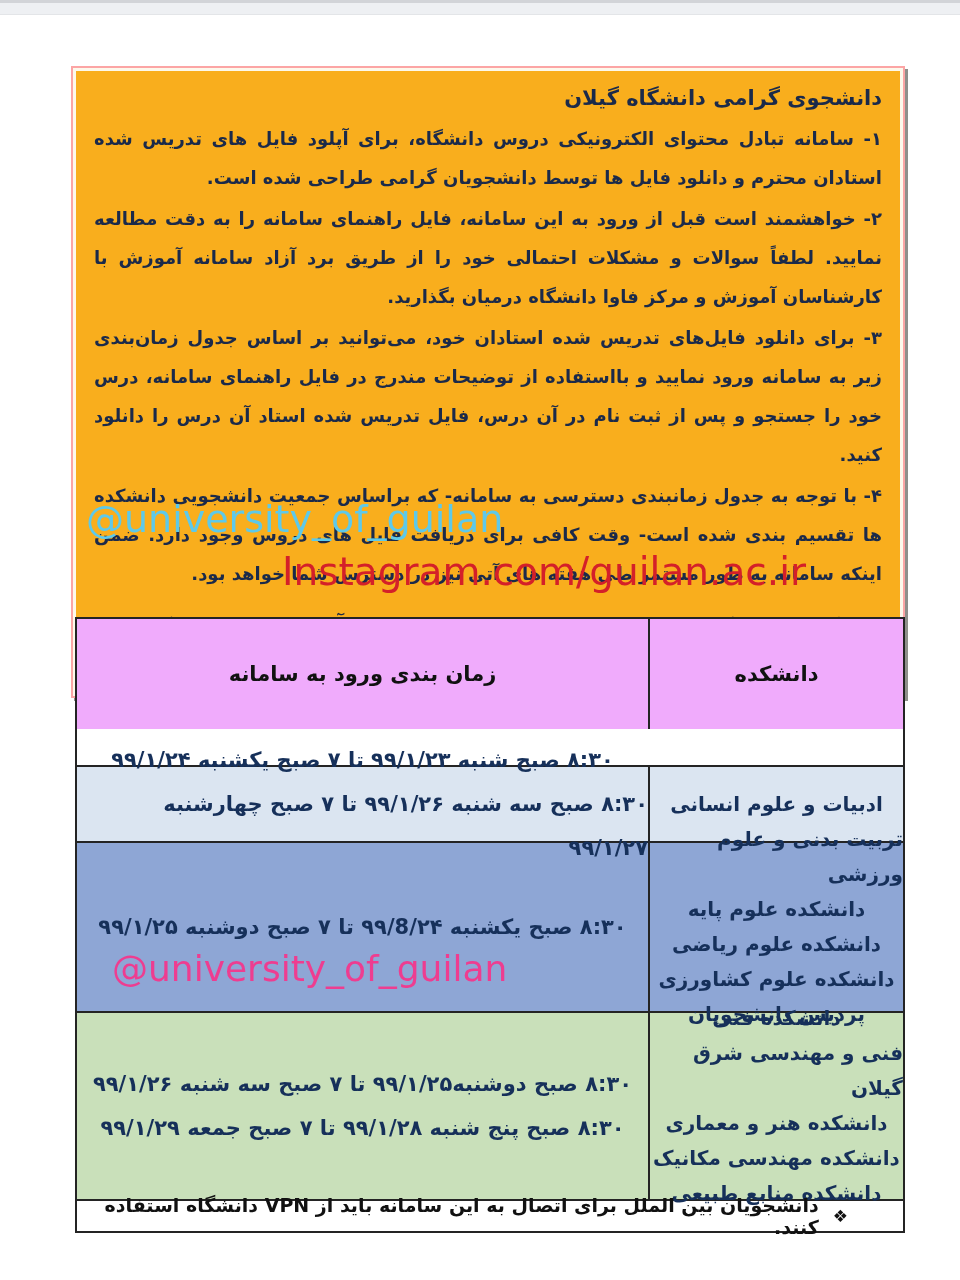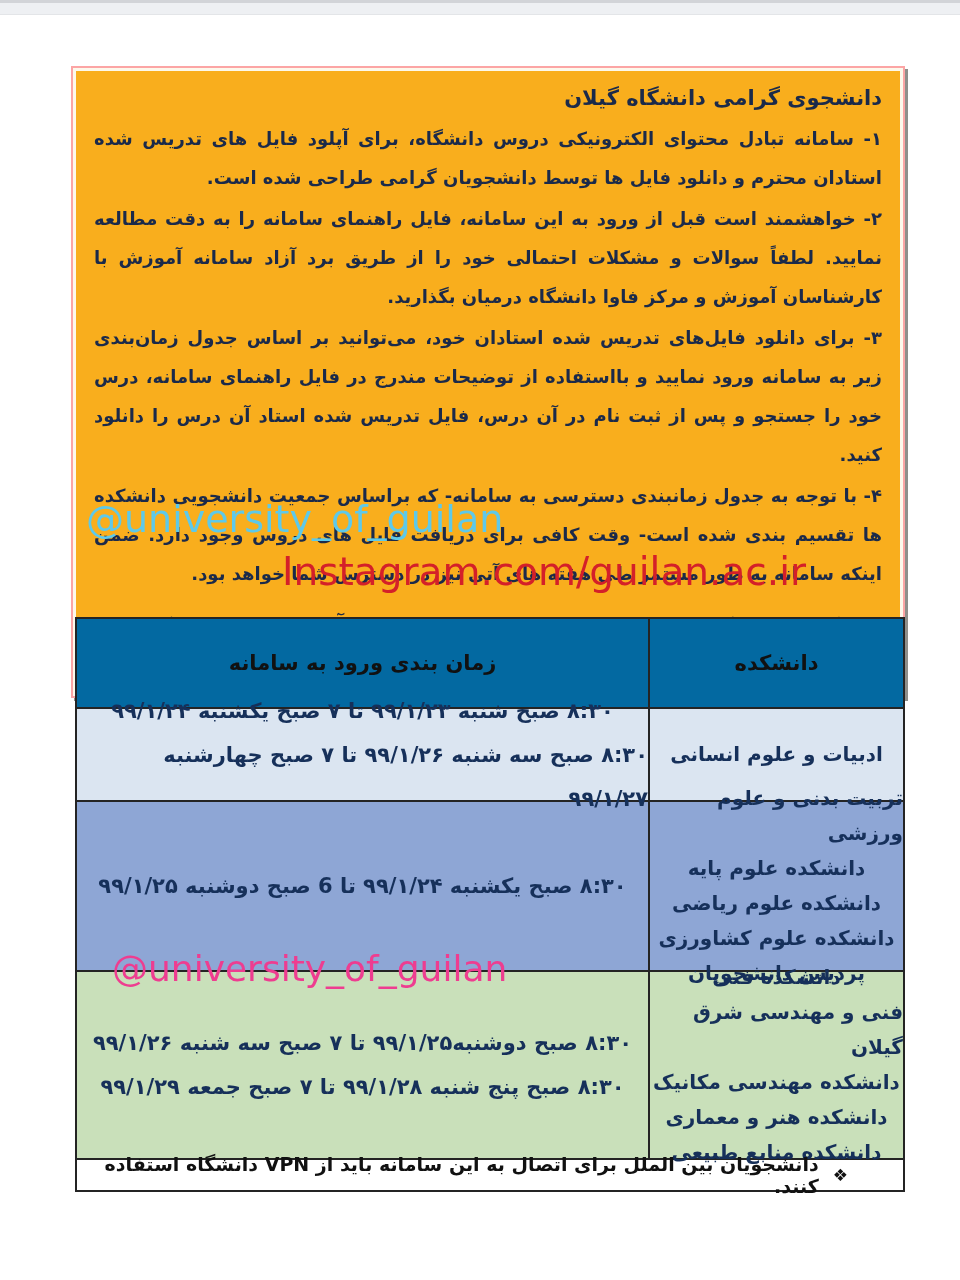--- a/index.html
+++ b/index.html
@@ -49,28 +49,28 @@
   .trow + .trow{border-top:2px solid #242424;}
   .cell{box-sizing:border-box;}
   .cell-time{
     width:571px;display:flex;flex-direction:column;justify-content:center;
     align-items:center;direction:rtl;
   }
   .cell-fac{
     flex:1;border-left:2px solid #242424;display:flex;flex-direction:column;
     justify-content:center;align-items:center;direction:rtl;
   }
-  .thead{height:88px;background:#0369a1;}
+  .thead{height:110px;background:#f0abfc;}
   .thead .hcell{
     font-size:21px;font-weight:bold;color:#111;display:flex;
     align-items:center;justify-content:center;direction:rtl;
   }
   .tline{font-size:21px;font-weight:bold;color:#16305a;line-height:44px;}
   .fline{font-size:20px;font-weight:bold;color:#16305a;line-height:35px;}
-  .r1{height:93px;}
+  .r1{height:76px;margin-top:36px;}
   .r2{height:170px;}
   .r3{height:188px;}
   .tfooter{
     border-top:2px solid #242424;height:32px;display:flex;align-items:center;
     direction:rtl;padding-right:55px;gap:14px;box-sizing:border-box;
   }
   .tfooter .ftext{font-size:19px;font-weight:bold;color:#111;}
   .tfooter .dicon{font-size:17px;color:#111;line-height:32px;}
 </style>
 </head>
@@ -108,41 +108,41 @@
       <div class="tline">۸:۳۰  صبح شنبه ۹۹/۱/۲۳ تا ۷ صبح یکشنبه ۹۹/۱/۲۴</div>
       <div class="tline">۸:۳۰ صبح  سه شنبه ۹۹/۱/۲۶ تا ۷ صبح چهارشنبه ۹۹/۱/۲۷</div>
     </div>
     <div class="cell cell-fac">
       <div class="fline">ادبیات و علوم انسانی</div>
     </div>
   </div>
 
   <div class="trow r2" style="background-color: rgb(142, 166, 213);">
     <div class="cell cell-time">
-      <div class="tline">۸:۳۰  صبح یکشنبه ۹۹/۱/۲۴ تا 6 صبح دوشنبه ۹۹/۱/۲۵</div>
+      <div class="tline">۸:۳۰  صبح یکشنبه ۹۹/8/۲۴ تا ۷ صبح دوشنبه ۹۹/۱/۲۵</div>
     </div>
     <div class="cell cell-fac">
       <div class="fline">تربیت بدنی و علوم ورزشی</div>
       <div class="fline">دانشکده علوم پایه</div>
       <div class="fline">دانشکده علوم ریاضی</div>
       <div class="fline">دانشکده علوم کشاورزی</div>
       <div class="fline">پردیس دانشجویان</div>
     </div>
   </div>
 
   <div class="trow r3" style="background-color: rgb(201, 224, 186);">
     <div class="cell cell-time">
       <div class="tline">۸:۳۰ صبح دوشنبه۹۹/۱/۲۵ تا ۷ صبح سه شنبه ۹۹/۱/۲۶</div>
       <div class="tline">۸:۳۰ صبح پنج شنبه ۹۹/۱/۲۸ تا ۷ صبح جمعه ۹۹/۱/۲۹</div>
     </div>
     <div class="cell cell-fac">
       <div class="fline">دانشکده فنی</div>
       <div class="fline">فنی و مهندسی شرق گیلان</div>
+      <div class="fline">دانشکده هنر و معماری</div>
       <div class="fline">دانشکده مهندسی مکانیک</div>
-      <div class="fline">دانشکده هنر و معماری</div>
       <div class="fline">دانشکده منابع طبیعی</div>
     </div>
   </div>
 
   <div class="tfooter">
     <span class="dicon">❖</span>
     <span class="ftext">دانشجویان بین الملل برای اتصال به این سامانه باید از VPN دانشگاه استفاده کنند.</span>
   </div>
 
 </div>

